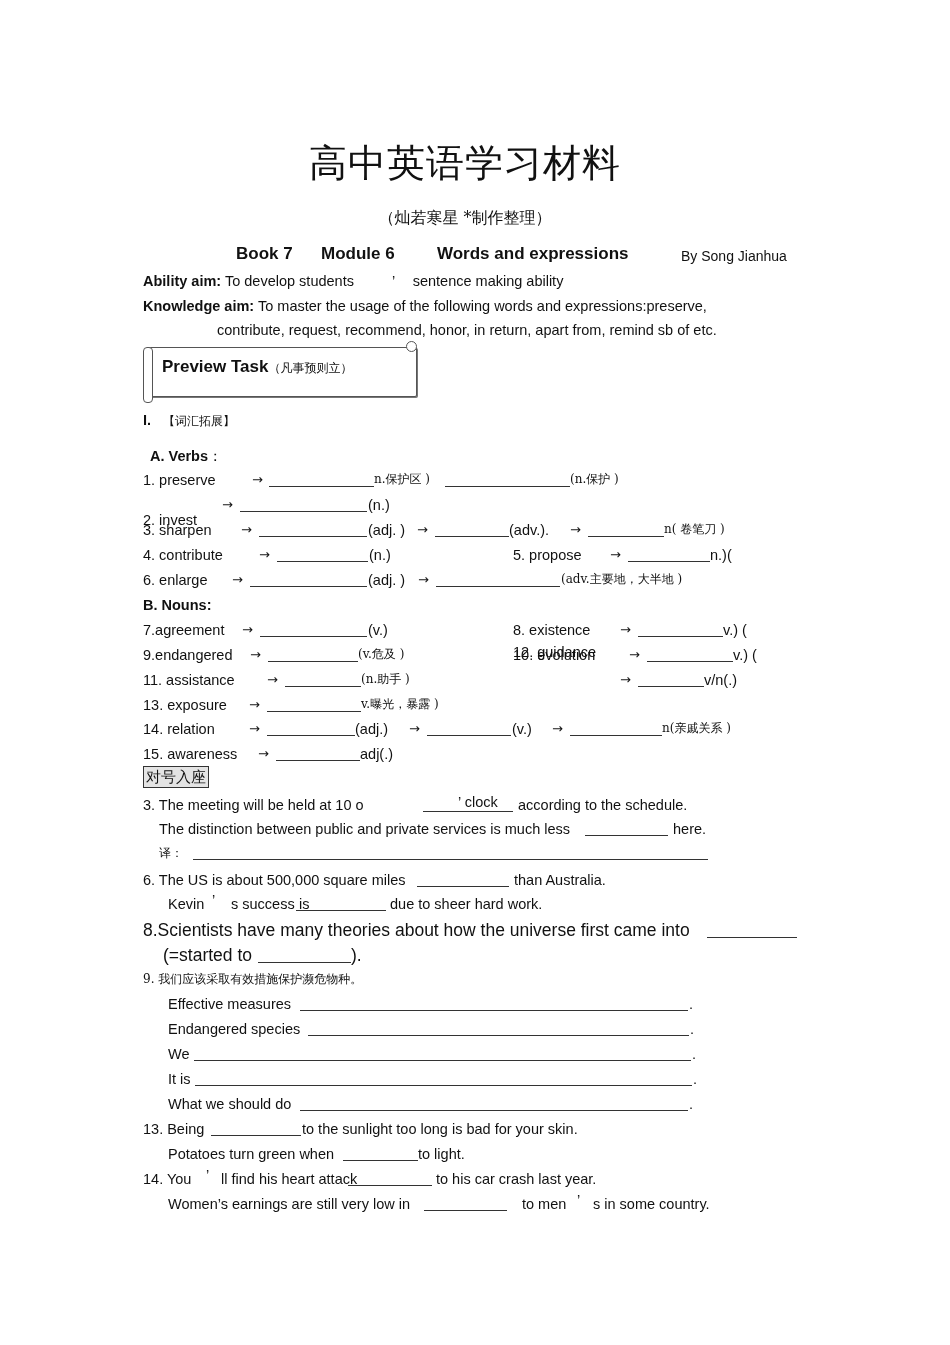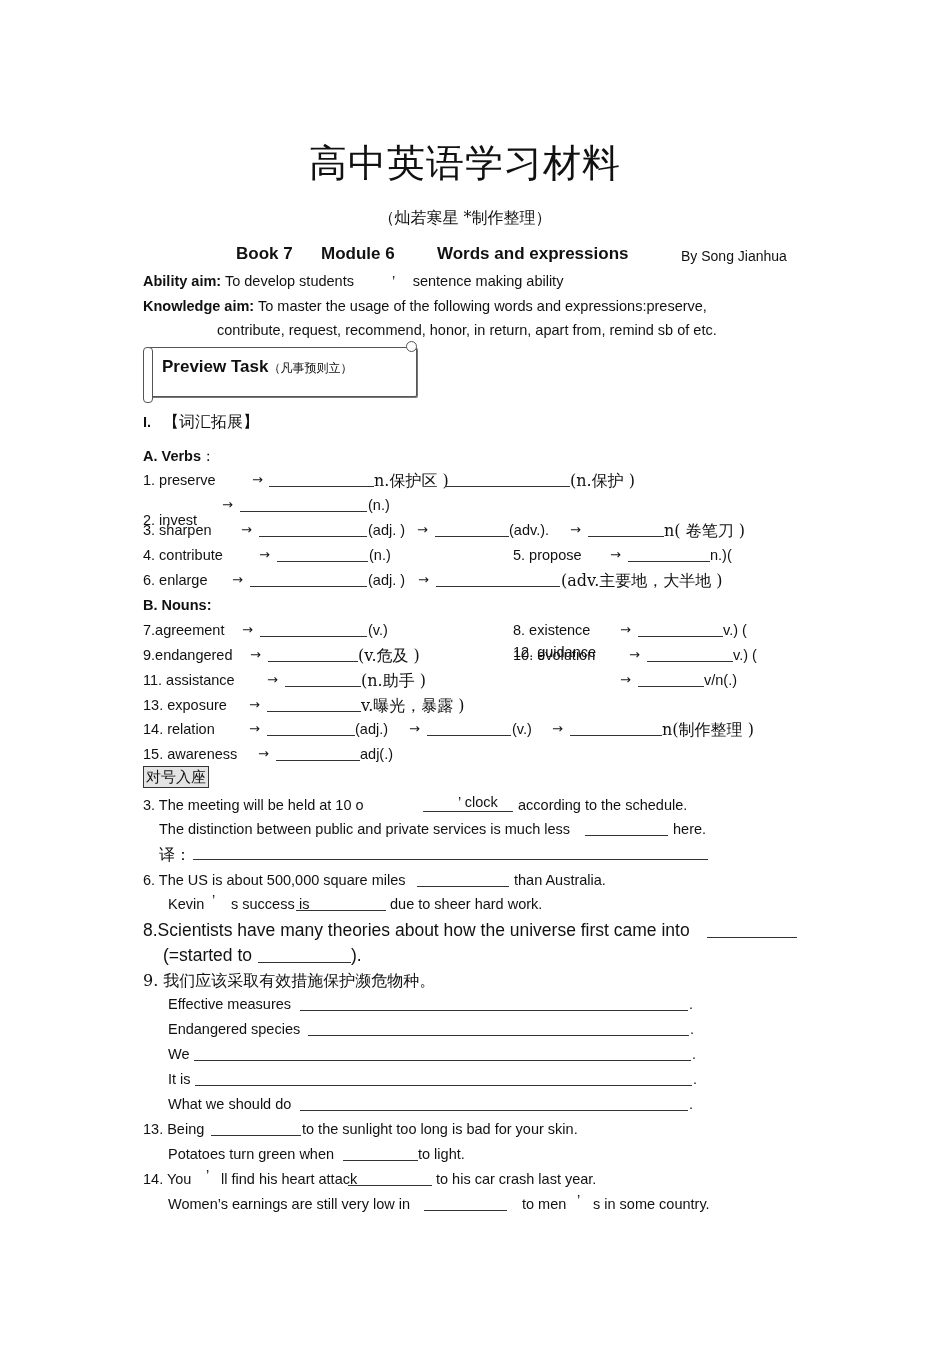--- a/index.html
+++ b/index.html
@@ -37,21 +37,21 @@
       border: 1.5px solid #555; border-radius: 50%; background: #fff;
     }
     .preview-label { left: 162px; top: 357px; font-size: 17px; font-weight: bold; }
     .preview-cn { font-size: 12px; font-weight: normal; font-family: "DejaVu Serif", serif; margin-top: 39px; }
     .tag-box {
       position: absolute; left: 143px; top: 766px; padding: 0 2px;
       border: 1px solid #333; background: #e4e4e4; font-size: 15px;
       font-family: "DejaVu Serif", serif; line-height: 20px;
     }
     .arrow { font-family: "DejaVu Sans", sans-serif; font-size: 13px; }
-    .cn { font-family: "DejaVu Serif", serif; font-size: 16px; }
+    .cn { font-family: "DejaVu Serif", serif; font-size: 12px; }
     .big { font-size: 17.5px; }
   </style>
 </head>
 <body>
 
 <div class="abs main-title">高中英语学习材料</div>
 <div class="abs subtitle">（灿若寒星 *制作整理）</div>
 
 <div class="abs header-line" style="left:236px;">Book 7</div>
 <div class="abs header-line" style="left:321px;">Module 6</div>
@@ -75,21 +75,21 @@
 <div class="scroll-curl"></div>
 <div class="abs preview-label">
   <span>Preview Task</span><span class="preview-cn">（凡事预则立）</span>
 </div>
 
 <div class="abs t14" style="left:143px; top:412px;">
   <span class="b">I.</span>
   <span class="cn" style="margin-left:8px;">【词汇拓展】</span>
 </div>
 
-<div class="abs t14" style="left:143px; top:447px;text-align:right;">
+<div class="abs t14" style="left:150px; top:447px;text-align:right;">
   <span class="b">A. Verbs</span><span>：</span>
 </div>
 
 <div class="abs t14" style="left:143px; top:472px;"><span>1. preserve</span></div>
 <span class="abs arrow" style="left:252px; top:472px;">→</span>
 <span class="abs blank" style="left:269px; top:472px; width:105px;"></span>
 <span class="abs t14 cn" style="left:374px; top:471px;">n.保护区 )</span>
 <span class="abs blank" style="left:445px; top:472px; width:125px;"></span>
 <span class="abs t14 cn" style="left:570px; top:471px;">(n.保护 )</span>
 
@@ -166,21 +166,21 @@
 
 <div class="abs t14" style="left:143px; top:721px;">14. relation</div>
 <span class="abs arrow" style="left:249px; top:721px;">→</span>
 <span class="abs blank" style="left:267px; top:721px; width:88px;"></span>
 <span class="abs t14" style="left:355px; top:721px;">(adj.)</span>
 <span class="abs arrow" style="left:409px; top:721px;">→</span>
 <span class="abs blank" style="left:427px; top:721px; width:84px;"></span>
 <span class="abs t14" style="left:512px; top:721px;">(v.)</span>
 <span class="abs arrow" style="left:552px; top:721px;">→</span>
 <span class="abs blank" style="left:570px; top:721px; width:92px;"></span>
-<span class="abs t14 cn" style="left:662px; top:720px;">n(制作整理  )</span>
+<span class="abs t14 cn" style="left:662px; top:720px;">n(亲戚关系  )</span>
 
 <div class="abs t14" style="left:143px; top:746px;">15. awareness</div>
 <span class="abs arrow" style="left:258px; top:746px;">→</span>
 <span class="abs blank" style="left:276px; top:746px; width:84px;"></span>
 <span class="abs t14" style="left:360px; top:746px;">adj(.)</span>
 
 <div class="tag-box">对号入座</div>
 
 <div class="abs t14" style="left:143px; top:797px;">3. The meeting will be held at 10 o</div>
 <span class="abs blank" style="left:423px; top:797px; width:90px;"></span>

